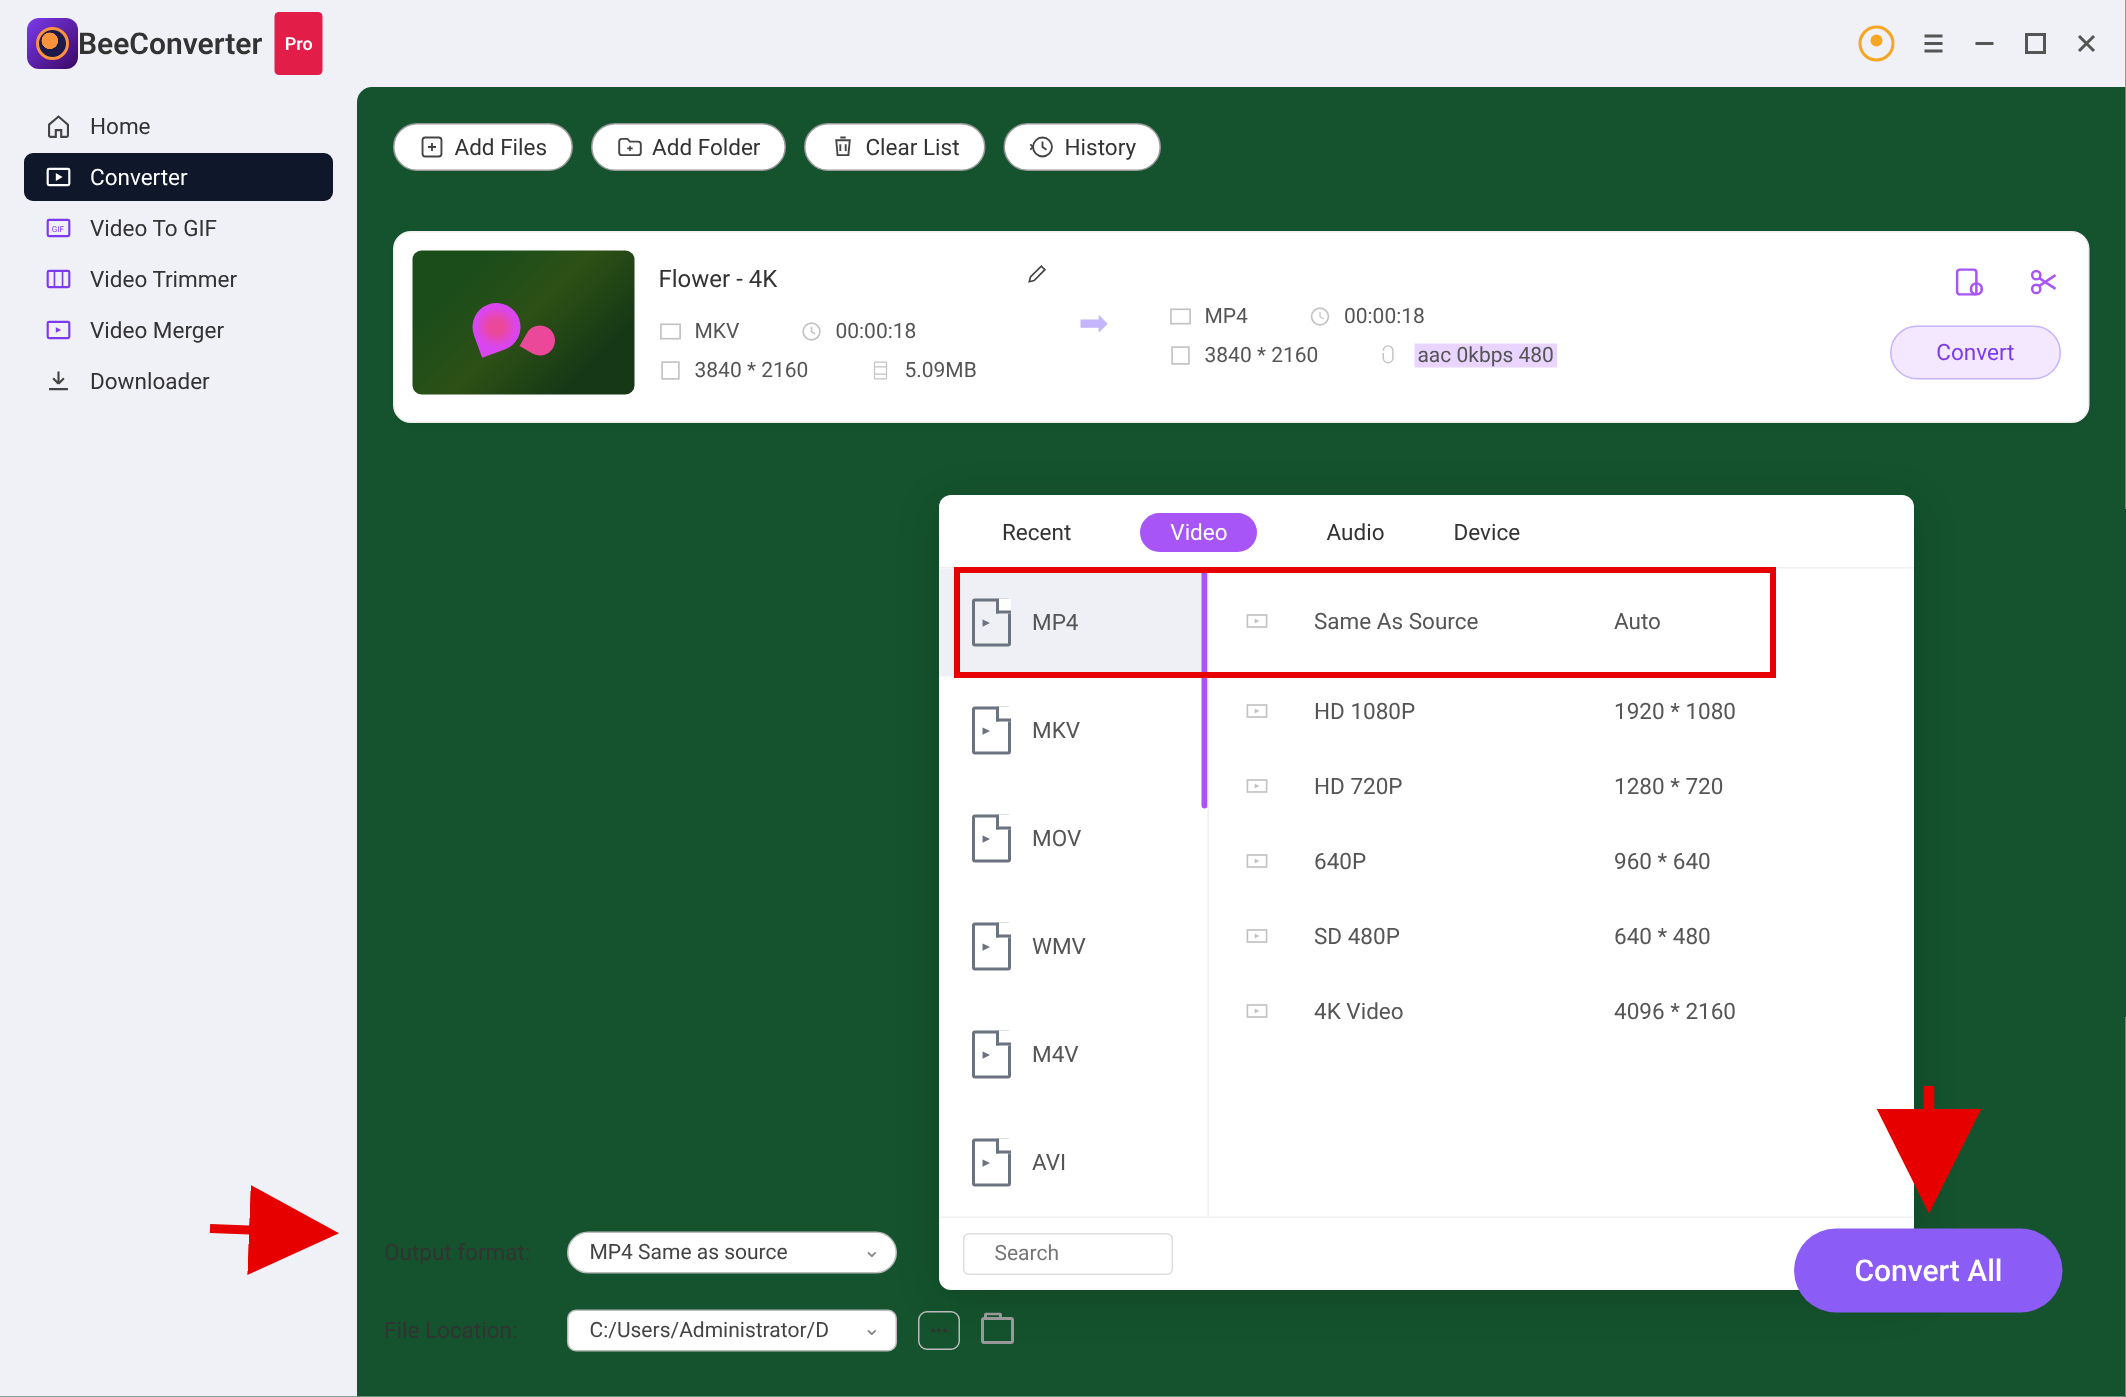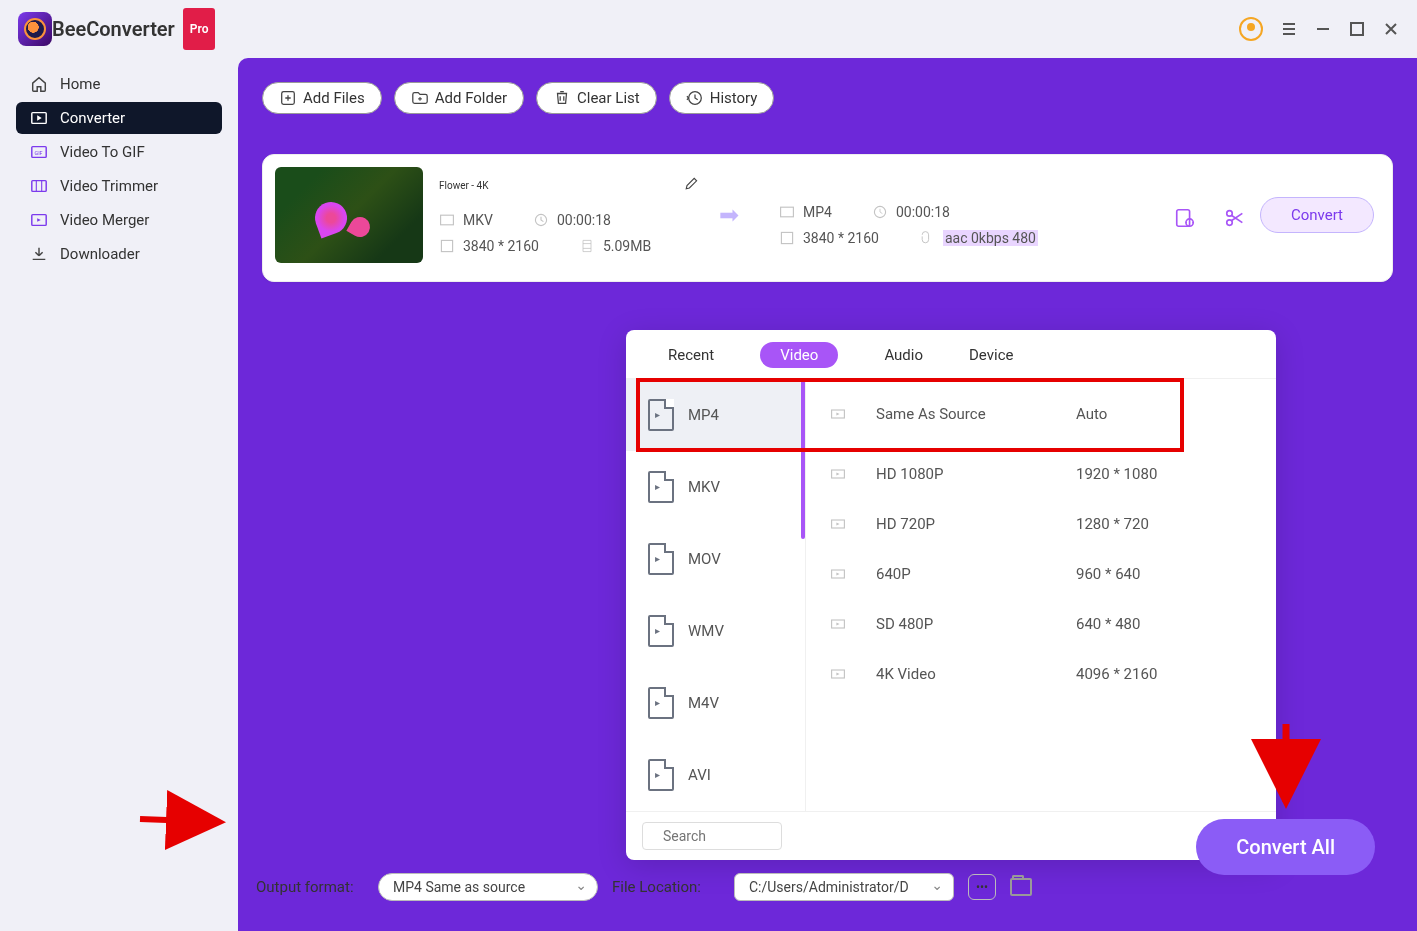--- a/index.html
+++ b/index.html
@@ -16,39 +16,39 @@
   .user-icon::before{content:"";width:8px;height:8px;border-radius:50%;background:#f5a623;margin-top:-4px;}
   .win-btn { width:16px; height:16px; display:flex; align-items:center; justify-content:center; color:#555; cursor:pointer; }
 
   
   .main { display:flex; height: calc(100% - 58px); }
   .sidebar { width: 238px; padding: 10px 16px; }
   .sidebar-item { display:flex; align-items:center; gap:12px; padding:7px 14px; border-radius:6px; color:#333; font-size:15px; cursor:pointer; margin-bottom:2px; }
   .sidebar-item.active { background:#0f172a; color:#fff; }
   .sidebar-icon { width:18px; height:18px; display:flex; align-items:center; justify-content:center; }
 
-  .content { flex:1; background:#6d28d9; border-top-left-radius: 10px; position:relative; padding: 24px 24px 0 24px; }
+  .content { flex:1; background:#14532d; border-top-left-radius: 10px; position:relative; padding: 24px 24px 0 24px; }
   .toolbar { display:flex; gap:12px; }
   .pill-btn { display:flex; align-items:center; gap:6px; border:1px solid #999; border-radius:20px; padding:6px 16px; font-size:15px; color:#333; background:#fff; cursor:pointer; }
 
   .file-card { margin-top: 40px; background:#fff; border:1px solid #eee; border-radius:12px; padding:12px 18px 18px 12px; display:flex; align-items:center; gap:16px; box-shadow: 0 1px 3px rgba(0,0,0,0.04);}
   .thumb { width:148px; height:96px; border-radius:6px; background:linear-gradient(135deg,#1a4d1a 20%,#2d5016 50%,#163816 80%); position:relative; overflow:hidden; flex-shrink:0;}
   .thumb::before{content:"";position:absolute;left:40px;top:35px;width:32px;height:32px;background:radial-gradient(circle,#ec4899 20%,#d946ef 60%);border-radius:50% 50% 50% 0;transform:rotate(-20deg);}
   .thumb::after{content:"";position:absolute;left:75px;top:50px;width:20px;height:20px;background:#ec4899;border-radius:50% 50% 50% 0;transform:rotate(30deg);}
 
   .file-info { flex:1; display:grid; grid-template-columns: 280px 60px 1fr; align-items:start; }
   .src-col, .dst-col { display:flex; flex-direction:column; gap:10px; }
-  .file-title-row { display:flex; align-items:center; gap:18px; font-size:10px; color:#333; margin-bottom:8px;}
+  .file-title-row { display:flex; align-items:center; gap:18px; font-size:16px; color:#333; margin-bottom:8px;}
   .meta-row { display:flex; gap:40px; }
   .meta { display:flex; align-items:center; gap:8px; color:#555; font-size:14px; }
   .meta-icon { width:16px; height:16px; opacity:.5; flex-shrink:0;}
   .arrow { color:#c4b5fd; font-size:24px; align-self:center; }
   .dst-col .audio-hl { background:#e9d5ff; padding:0 2px; }
 
-  .card-actions { display:flex; align-items:flex-end; gap:14px; }
+  .card-actions { display:flex; flex-direction:column; align-items:flex-end; gap:14px; }
   .icon-row { display:flex; gap:28px; color:#a855f7; }
   .convert-btn { border:1px solid #c4b5fd; background:#f3e8ff; color:#7c3aed; border-radius:22px; padding:8px 30px; font-size:15px; cursor:pointer; }
 
   
   .popup { position:absolute; left:388px; top:272px; width:650px; background:#fff; border-radius:8px; box-shadow:0 6px 30px rgba(0,0,0,.15); display:flex; flex-direction:column; }
   .popup-tabs { display:flex; gap:46px; padding:12px 42px 10px; align-items:center; font-size:15px; color:#333; }
   .popup-tab { cursor:pointer; padding:4px 0;}
   .popup-tab.active { background:#a855f7; color:#fff; border-radius:16px; padding:4px 20px; }
   .popup-body { display:flex; flex:1; border-top:1px solid #f0f0f0; min-height:0;}
   .format-col { width:180px; border-right:1px solid #f0f0f0; overflow-y:auto; position:relative;}
@@ -61,21 +61,21 @@
   .preset-col { flex:1; padding: 0 0 8px; overflow-y:auto;}
   .preset-item { display:flex; align-items:center; gap:30px; padding:16px 24px; font-size:15px; color:#555; cursor:pointer;}
   .preset-item .label { width:170px; }
   .popup-footer { display:flex; align-items:center; padding:10px 16px; border-top:1px solid #f0f0f0; }
   .search-box { border:1px solid #ddd; border-radius:4px; padding:5px 20px; font-size:14px; width:140px; color:#888;}
   .add-custom { margin:0 auto; border:1px solid #ddd; border-radius:20px; padding:7px 22px; font-size:15px; color:#555; cursor:pointer; background:#fff;}
 
   .red-box-1 { position:absolute; left:398px; top:320px; width:548px; height:74px; border:4px solid #e60000; pointer-events:none; }
 
   
-  .bottom { position:absolute; left:256px; bottom:30px; right:24px; display:flex; flex-direction:row; gap:14px; }
+  .bottom { position:absolute; left:256px; bottom:30px; right:24px; display:flex; flex-direction:column; gap:24px; }
   .bottom-row { display:flex; align-items:center; gap:14px; font-size:15px; color:#333;}
   .bottom-label { width:108px; }
   .select-box { border:1px solid #bbb; border-radius:16px; padding:5px 26px 5px 14px; font-size:14px; color:#444; width:220px; background:#fff; position:relative;}
   .select-box::after{content:"⌄";position:absolute;right:10px;top:3px;color:#888;}
   .dots-btn { border:1px solid #bbb; border-radius:6px; width:28px; height:26px; display:flex; align-items:center; justify-content:center; font-size:12px; cursor:pointer;}
   .folder-btn { width:22px; height:18px; border:2px solid #999; border-radius:2px; cursor:pointer; position:relative;}
   .folder-btn::before{content:"";position:absolute;top:-5px;left:0;width:8px;height:3px;border:2px solid #999;border-bottom:none;border-radius:2px 2px 0 0;}
 
   .convert-all { position:absolute; right:42px; bottom:56px; background:#8b5cf6; color:#fff; border:none; border-radius:30px; padding:16px 40px; font-size:20px; font-weight:500; cursor:pointer; }
 

